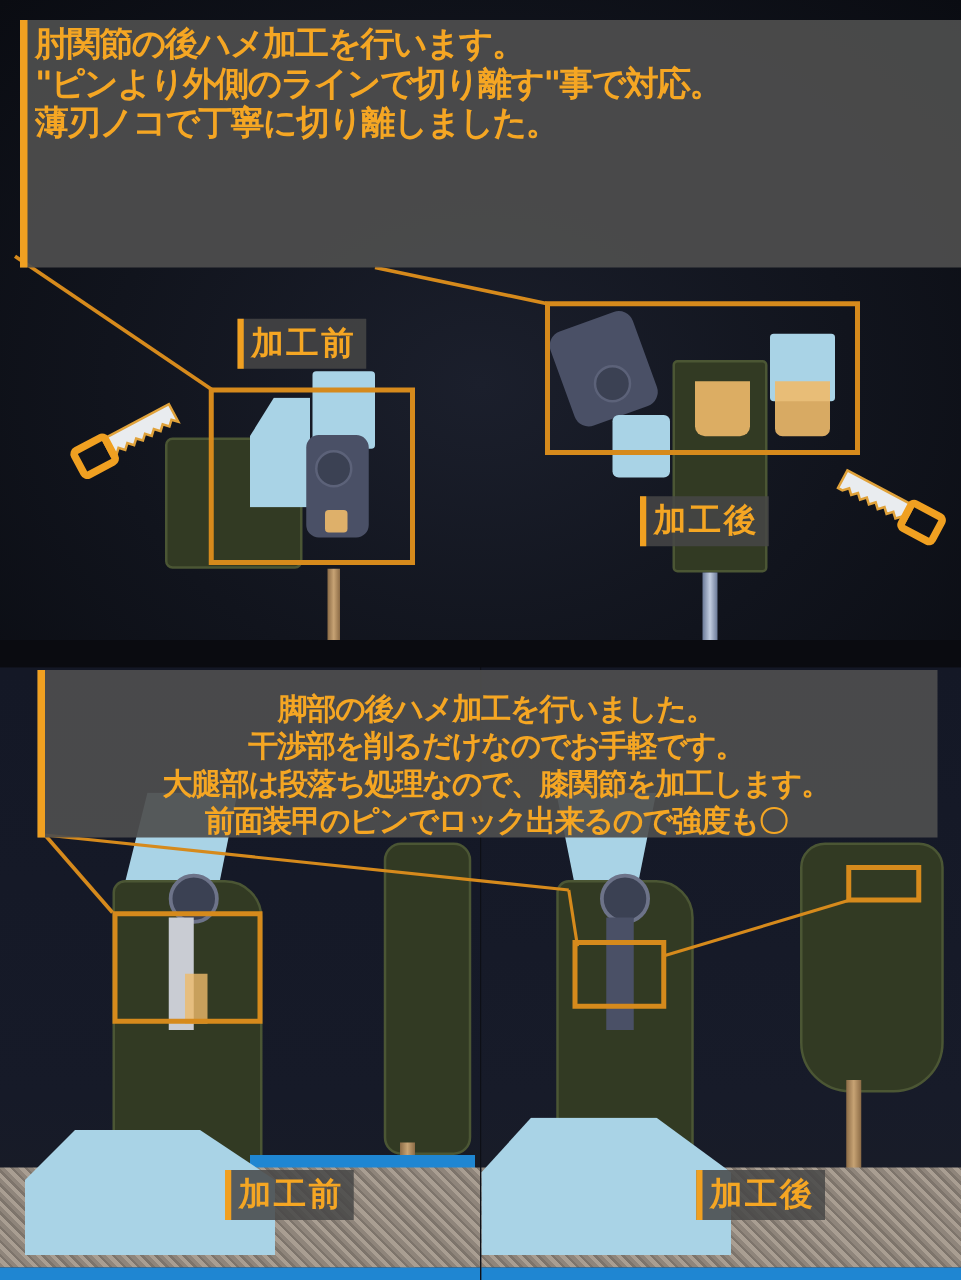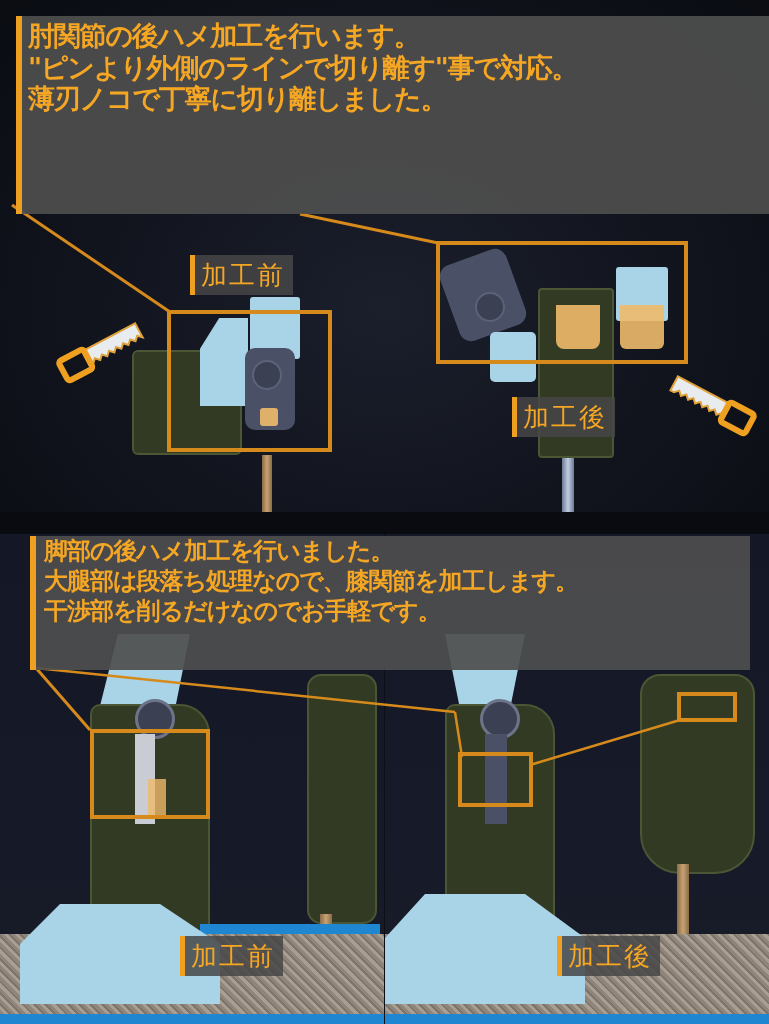--- a/index.html
+++ b/index.html
@@ -13,26 +13,26 @@
   #bottom-left { left: 0; top: 534px; width: 384px; height: 490px;
     background: linear-gradient(180deg, #141826 0%, #161a28 70%, #1a1d26 100%); }
   #bottom-right { left: 385px; top: 534px; width: 384px; height: 490px;
     background: linear-gradient(180deg, #141826 0%, #171b29 70%, #1a1d26 100%); }
 
   
   .caption { position: absolute; background: rgba(78,78,78,0.92); border-left: 6px solid #f0a021; }
   .caption .line { display: block; color: #f5a623; font-weight: bold; white-space: nowrap; }
   #top-caption { left: 16px; top: 16px; width: 758px; height: 198px; padding: 4px 0 0 6px; }
   #top-caption .line { font-size: 27px; line-height: 31.5px; letter-spacing: -1.2px; }
-  #bottom-caption { left: 30px; top: 16px; width: 720px; height: 134px; padding: 0 0 0 8px; }
+  #bottom-caption { left: 30px; top: 16px; width: 720px; height: 134px; padding: 16px 0 0 8px; text-align: center; }
   #bottom-caption .line { font-size: 24px; line-height: 30px; letter-spacing: -1px; }
 
   
   .tag { position: absolute; background: rgba(70,70,70,0.85); border-left: 5px solid #f0a021;
-    color: #f5a623; font-weight: normal; font-size: 26px; line-height: 40px; padding: 0 8px 0 6px; letter-spacing: 2px; }
+    color: #f5a623; font-weight: bold; font-size: 26px; line-height: 40px; padding: 0 8px 0 6px; letter-spacing: 2px; }
 
   
   .frame { position: absolute; border: 4px solid #d68a1c; }
 
   
   svg.lines { position: absolute; left: 0; top: 0; pointer-events: none; }
 
   
   .part { position: absolute; }
   .green { background: #323a23; border: 2px solid #4b5634; }
@@ -136,15 +136,16 @@
 
 <svg class="lines" width="769" height="1024" style="top:0;left:0;position:absolute;">
   <line x1="36" y1="668" x2="90" y2="730" stroke="#d68a1c" stroke-width="3"></line>
   <line x1="36" y1="668" x2="455" y2="712" stroke="#d68a1c" stroke-width="2.5"></line>
   <line x1="455" y1="712" x2="462" y2="757" stroke="#d68a1c" stroke-width="2.5"></line>
   <line x1="530" y1="765" x2="680" y2="720" stroke="#d68a1c" stroke-width="2.5"></line>
 </svg>
 
 <div class="caption" id="bottom-caption" style="top:536px;">
   <span class="line">脚部の後ハメ加工を行いました。</span>
+  <span class="line">干渉部を削るだけなのでお手軽です。</span>
   <span class="line">大腿部は段落ち処理なので、膝関節を加工します。</span>
-  <span class="line">干渉部を削るだけなのでお手軽です。</span>
+  <span class="line">前面装甲のピンでロック出来るので強度も〇</span>
 </div>
 
 </body></html>

